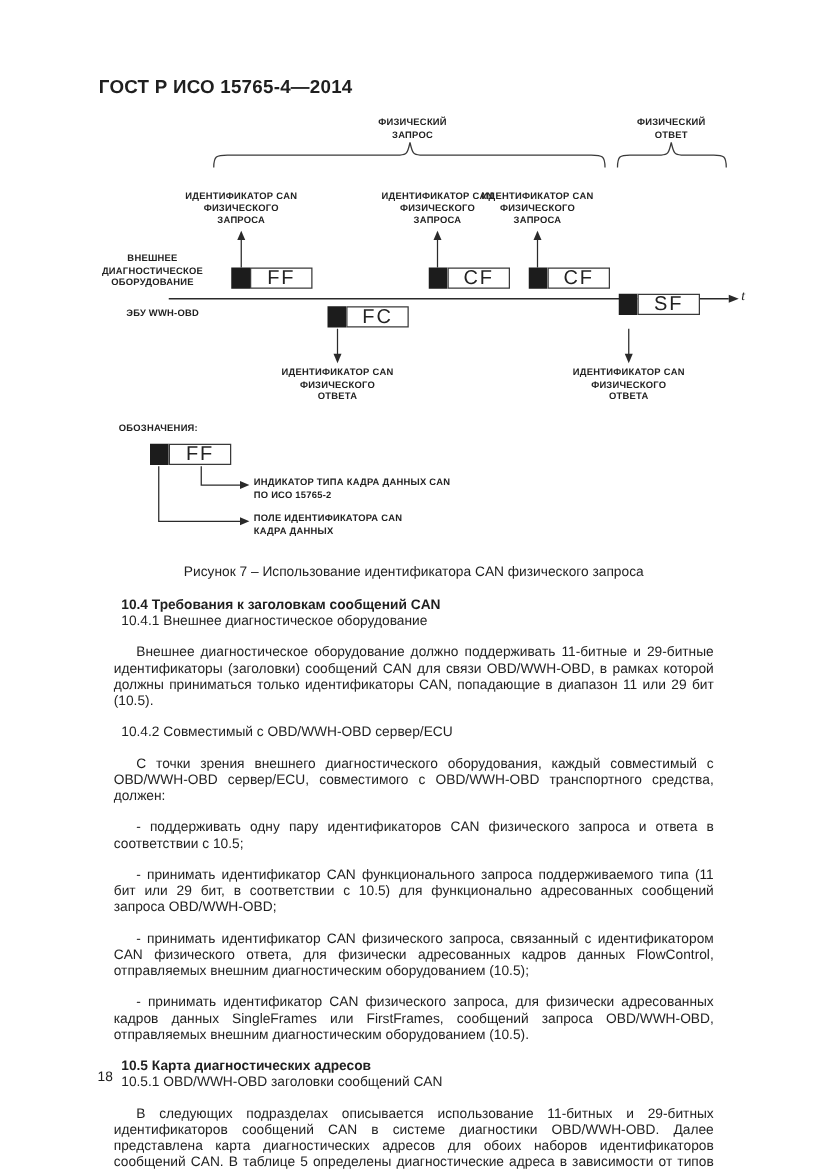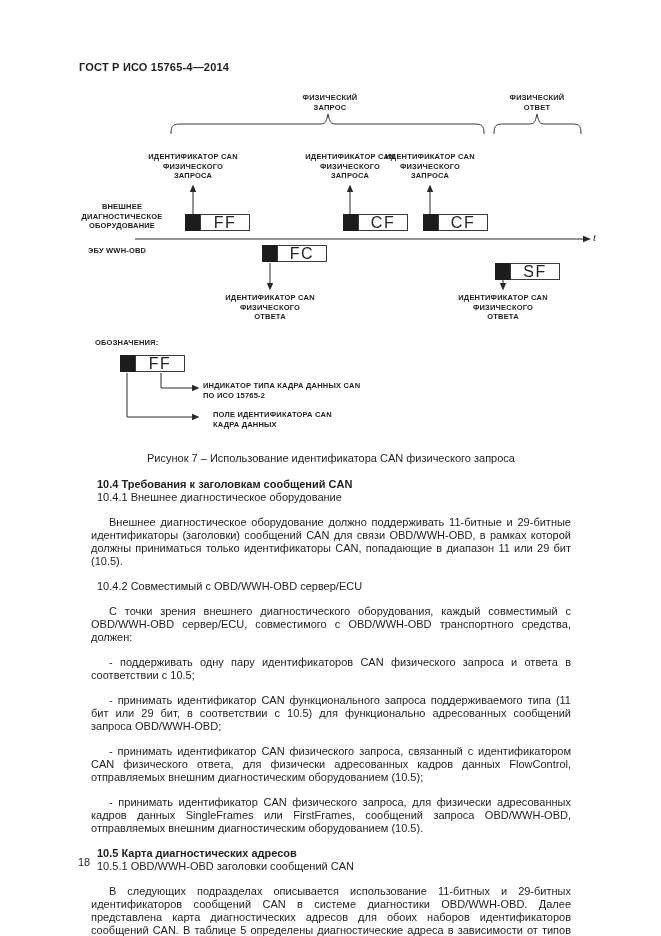--- a/index.html
+++ b/index.html
@@ -1,21 +1,21 @@
 <!DOCTYPE html>
 <html><head>
 <meta charset="utf-8">
 <style>
   html,body{margin:0;padding:0;background:#e8e8e8;}
   .page{
     position:relative;width:661px;height:936px;background:#ffffff;
     font-family:"Liberation Sans",sans-serif;color:#1f1f1f;overflow:hidden;
     margin:0 auto;
   }
-  .doc-header{position:absolute;left:79px;top:61px;font-size:11px;font-weight:bold;letter-spacing:0.2px;}
+  .doc-header{position:absolute;left:79px;top:61px;font-size:15px;font-weight:bold;letter-spacing:0.2px;}
   .fig-svg{position:absolute;left:0;top:0;width:661px;height:460px;}
   .dlab{position:absolute;font-weight:bold;font-size:7.5px;line-height:9.5px;letter-spacing:0.2px;color:#222;text-align:center;}
   .dlab span{display:block;}
   .dlab.left{text-align:left;}
   .frame{position:absolute;display:flex;height:17px;}
   .fsq{width:15px;height:17px;background:#1c1c1c;}
   .fbox{width:50px;height:17px;border:1px solid #3a3a3a;background:#fff;box-sizing:border-box;
         display:flex;align-items:center;justify-content:center;
         font-size:16px;letter-spacing:1.5px;color:#222;}
   .t-label{position:absolute;left:593px;top:231px;font-family:"Liberation Serif",serif;font-style:italic;font-size:11px;color:#222;}
@@ -99,42 +99,42 @@
     <span>ИДЕНТИФИКАТОР CAN</span>
     <span>ФИЗИЧЕСКОГО</span>
     <span>ЗАПРОСА</span>
   </div>
 
   <div class="dlab" style="left:67px;top:202px;width:110px;">
     <span>ВНЕШНЕЕ</span>
     <span>ДИАГНОСТИЧЕСКОЕ</span>
     <span>ОБОРУДОВАНИЕ</span>
   </div>
-  <div class="dlab left" style="left:88px;top:246px;width:110px;">
+  <div class="dlab left" style="left:101px;top:246px;width:110px;">
     <span>ЭБУ WWH-OBD</span>
   </div>
   <div class="t-label">t</div>
 
   <div class="frame" style="left:185px;top:214px;">
     <span class="fsq"></span>
     <span class="fbox">FF</span>
   </div>
   <div class="frame" style="left:343px;top:214px;">
     <span class="fsq"></span>
     <span class="fbox">CF</span>
   </div>
   <div class="frame" style="left:423px;top:214px;">
     <span class="fsq"></span>
     <span class="fbox">CF</span>
   </div>
   <div class="frame" style="left:262px;top:245px;">
     <span class="fsq"></span>
     <span class="fbox">FC</span>
   </div>
-  <div class="frame" style="left:495px;top:263px;">
+  <div class="frame" style="left:495px;top:235px;">
     <span class="fsq"></span>
     <span class="fbox">SF</span>
   </div>
 
   <div class="dlab" style="left:215px;top:293px;width:110px;">
     <span>ИДЕНТИФИКАТОР CAN</span>
     <span>ФИЗИЧЕСКОГО</span>
     <span>ОТВЕТА</span>
   </div>
   <div class="dlab" style="left:448px;top:293px;width:110px;">
@@ -147,21 +147,21 @@
     <span>ОБОЗНАЧЕНИЯ:</span>
   </div>
   <div class="frame" style="left:120px;top:355px;">
     <span class="fsq"></span>
     <span class="fbox">FF</span>
   </div>
   <div class="dlab left" style="left:203px;top:381px;width:200px;">
     <span>ИНДИКАТОР ТИПА КАДРА ДАННЫХ CAN</span>
     <span>ПО ИСО 15765-2</span>
   </div>
-  <div class="dlab left" style="left:213px;top:410px;width:200px;">
+  <div class="dlab left" style="left:203px;top:410px;width:200px;">
     <span>ПОЛЕ ИДЕНТИФИКАТОРА CAN</span>
     <span>КАДРА ДАННЫХ</span>
   </div>
 
   <div class="textcol">
     <p class="caption">Рисунок 7 – Использование идентификатора CAN физического запроса</p>
 
     <p class="h">10.4 Требования к заголовкам сообщений CAN</p>
     <p class="sh">10.4.1 Внешнее диагностическое оборудование</p>
     <p class="p">Внешнее диагностическое оборудование должно поддерживать 11-битные и 29-битные идентификаторы (заголовки) сообщений CAN для связи OBD/WWH-OBD, в рамках которой должны приниматься только идентификаторы CAN, попадающие в диапазон 11 или 29 бит (10.5).</p>

